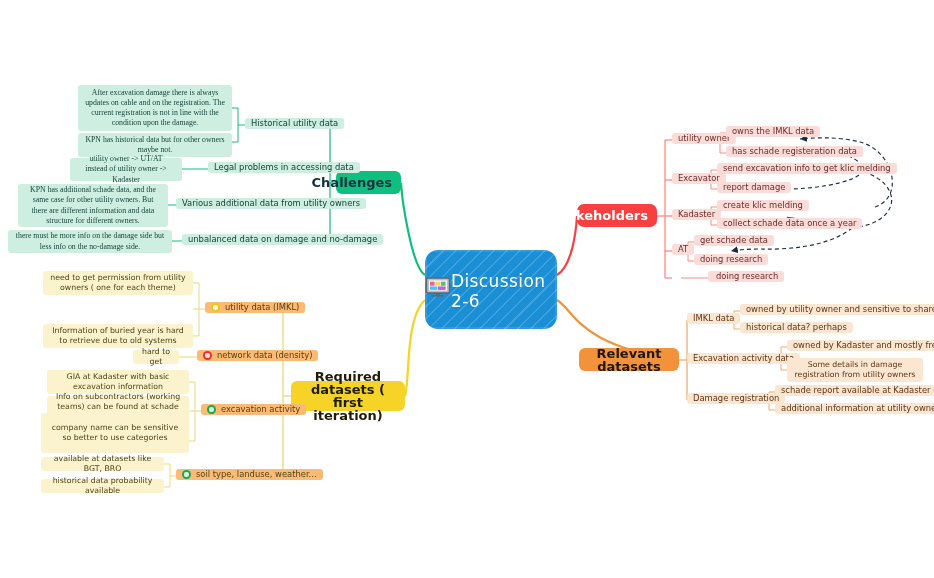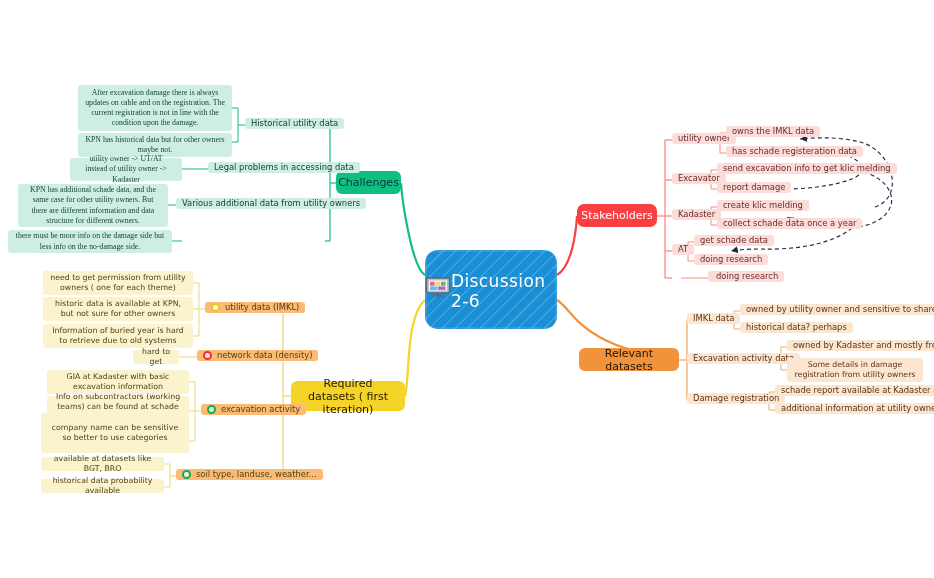--- a/index.html
+++ b/index.html
@@ -40,25 +40,26 @@
     position:relative;z-index:2;
     font-size:17px;letter-spacing:.4px;
     margin-top:2px;
     text-shadow:0 1px 0 rgba(0,0,0,.08);
   }
   .board-icon{position:relative;z-index:2;margin-bottom:3px;}
 
   
   .main{
     border-radius:6px;
-    display:flex;align-items:center;justify-content:center;
+    display:flex;align-items:center;justify-content:flex-end;
     text-align:center;
-    font-size:11px;
+    font-size:13px;
     line-height:13px;
     padding:0 9px;
+    font-weight:bold;
   }
   .main.challenges{left:336px;top:171px;width:65px;height:23px;background:#0fbf7f;color:#10313f;}
   .main.stakeholders{left:577px;top:204px;width:80px;height:23px;background:#f94040;color:#ffffff;border-radius:7px;}
   .main.relevant{left:579px;top:348px;width:100px;height:23px;background:#f2933c;color:#20160c;}
   .main.required{left:291px;top:381px;width:114px;height:30px;background:#f5d327;color:#201c06;}
 
   
   .sub{
     font-size:8.4px;
     line-height:11px;
@@ -260,20 +261,23 @@
 
   <div class="node sub g" style="left:245px;top:118px;">
     <span>Historical utility data</span>
   </div>
   <div class="node sub g" style="left:208px;top:162px;">
     <span>Legal problems in accessing data</span>
   </div>
   <div class="node sub g" style="left:176px;top:198px;">
     <span>Various additional data from utility owners</span>
   </div>
+  <div class="node sub g" style="left:182px;top:234px;">
+    <span>unbalanced data on damage and no-damage</span>
+  </div>
 
   <div class="node leaf g left" style="left:78px;top:85px;width:154px;height:46px;">
     <span>After excavation damage there is always updates on cable and on the registration. The current registration is not in line with the condition upon the damage.</span>
   </div>
   <div class="node leaf g left" style="left:78px;top:133px;width:154px;height:24px;">
     <span>KPN has historical data but for other owners maybe not.</span>
   </div>
   <div class="node leaf g left" style="left:70px;top:158px;width:112px;height:23px;white-space:pre-line;">
     <span>utility owner -&gt; UT/AT
 instead of utility owner -&gt; Kadaster</span>
@@ -371,23 +375,20 @@
     <span>excavation activity</span>
   </div>
   <div class="node sub y" style="left:176px;top:469px;">
     <span class="marker m-green"></span>
     <span>soil type, landuse, weather...</span>
   </div>
 
   <div class="node leaf y" style="left:43px;top:271px;width:150px;height:24px;">
     <span>need to get permission from utility owners ( one for each theme)</span>
   </div>
-  <div class="node leaf y" style="left:43px;top:297px;width:150px;height:24px;">
-    <span>historic data is available at KPN, but not sure for other owners</span>
-  </div>
   <div class="node leaf y" style="left:43px;top:324px;width:150px;height:24px;">
     <span>Information of buried year is hard to retrieve due to old systems</span>
   </div>
   <div class="node leaf y" style="left:133px;top:350px;width:46px;height:14px;">
     <span>hard to get</span>
   </div>
   <div class="node leaf y" style="left:47px;top:370px;width:142px;height:24px;">
     <span>GIA at Kadaster with basic excavation information</span>
   </div>
   <div class="node leaf y" style="left:47px;top:396px;width:142px;height:33px;">

